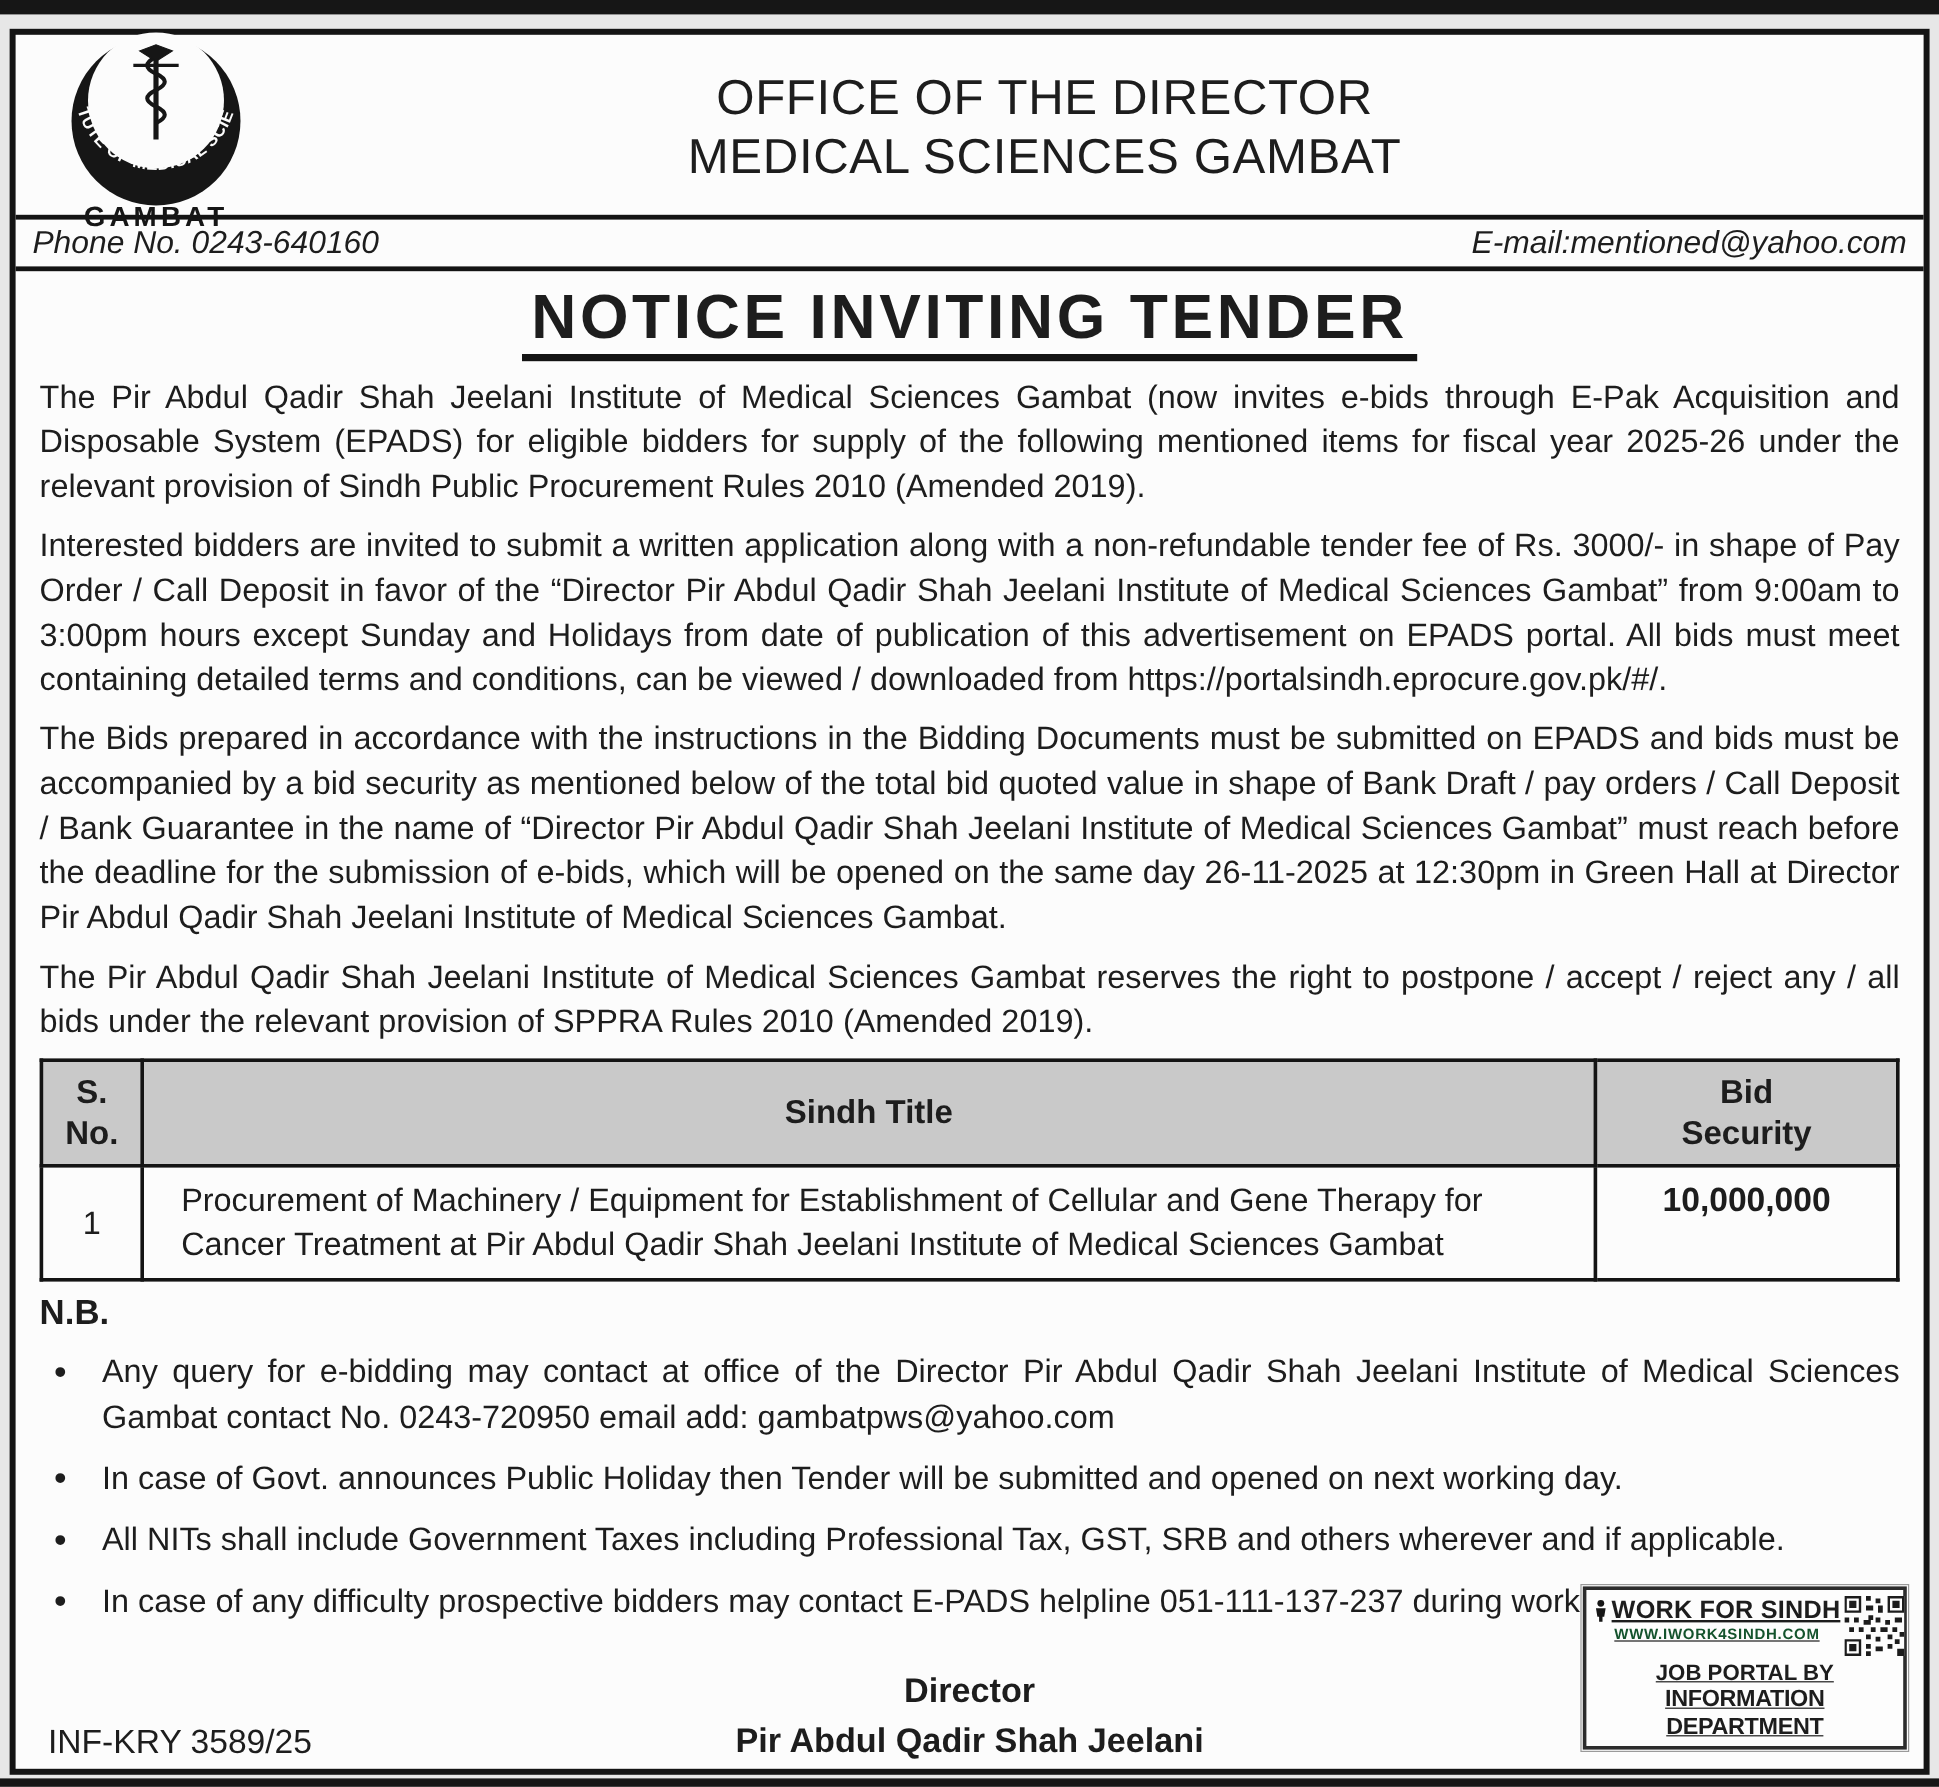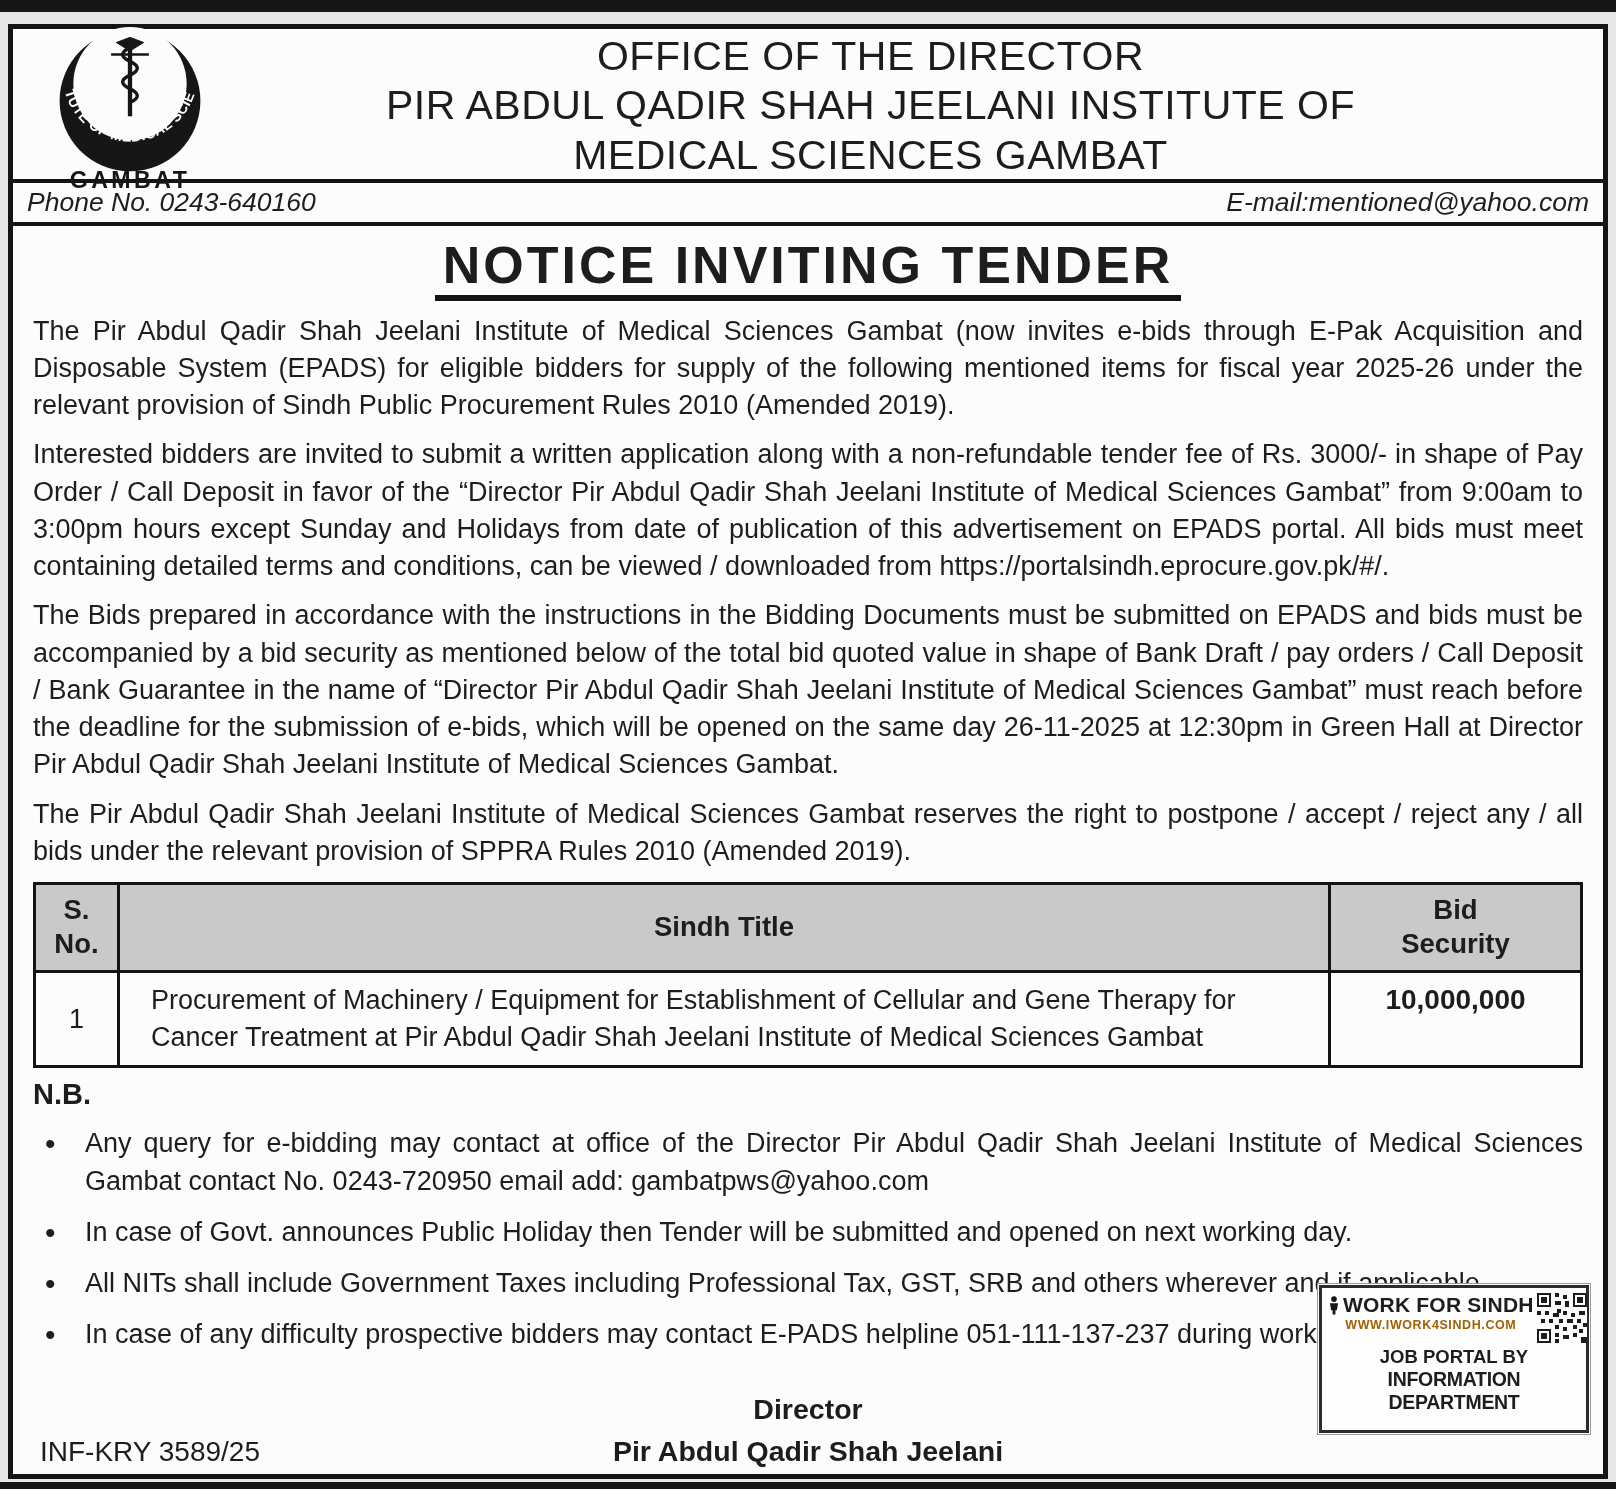--- a/index.html
+++ b/index.html
@@ -45,30 +45,31 @@
   td.sno{text-align:center;font-size:27px;vertical-align:middle;}
   td.title{padding:9px 31px;font-size:27px;line-height:1.38;text-align:left;}
   td.bid{font-weight:bold;text-align:center;vertical-align:top;padding-top:11px;font-size:28px;}
   .nb-label{font-weight:bold;font-size:29px;margin:10px 0 0;}
   .bullet{position:relative;padding-left:52px;font-size:27px;line-height:1.38;margin:14px 0;text-align:justify;}
   .bullet::before{content:"\2022";position:absolute;left:12px;top:-2px;font-size:30px;}
   .signature{text-align:center;font-weight:bold;font-size:28.5px;line-height:1.5;margin-top:34px;}
   .ref{position:absolute;left:27px;bottom:6px;font-size:28px;}
   
   .work-box{
-    position:absolute;right:14px;bottom:41px;width:252px;
+    position:absolute;right:14px;bottom:16px;width:252px;
     border:3px solid #2c2c2c;background:#fdfdfd;
     box-shadow:0 0 0 1px #fdfdfd, 0 0 0 2px #9a9a9a;
-    padding:5px 6px 16px;
+    padding:5px 6px 4px;
+    text-decoration:underline;
   }
   .work-head{display:flex;align-items:flex-start;}
   .work-left{flex:1;text-align:center;}
   .work-title-row{display:flex;align-items:center;justify-content:flex-start;gap:3px;}
   .work-title{font-weight:bold;font-size:21px;white-space:nowrap;letter-spacing:0.2px;}
-  .work-url{font-size:12.5px;font-weight:bold;color:#a16207;letter-spacing:0.6px;margin-top:1px;}
+  .work-url{font-size:12.5px;font-weight:bold;color:#14532d;letter-spacing:0.6px;margin-top:1px;}
   .qr{flex:0 0 50px;margin-left:3px;}
   .work-sub1{font-size:18.5px;font-weight:bold;text-align:center;margin-top:3px;}
   .work-sub2{font-size:19.5px;font-weight:bold;text-align:center;letter-spacing:-0.3px;}
 </style>
 </head>
 <body>
 
 <div class="scan-strip-top"></div>
 <div class="scan-strip-bottom"></div>
 
@@ -87,21 +88,20 @@
         </g>
         <path id="arcPath" d="M 24 90 A 79 79 0 0 0 176 90" fill="none"></path>
         <text font-size="16.5" font-weight="bold" fill="#fcfcfc" letter-spacing="0.5">
           <textPath href="#arcPath" startOffset="50%" text-anchor="middle">INSTITUTE OF MEDICAL SCIENCES</textPath>
         </text>
         <text x="100" y="202" text-anchor="middle" font-size="27" font-weight="bold" fill="#161616" letter-spacing="4">GAMBAT</text>
       </svg>
     </div>
     <div class="titles">
       <div>OFFICE OF THE DIRECTOR</div>
-      <div>PIR ABDUL QADIR SHAH JEELANI INSTITUTE OF</div>
       <div>MEDICAL SCIENCES GAMBAT</div>
     </div>
   </div>
 
   <div class="contact">
     <span>Phone No. 0243-640160</span>
     <span>E-mail:mentioned@yahoo.com</span>
   </div>
 
   <div class="content">

